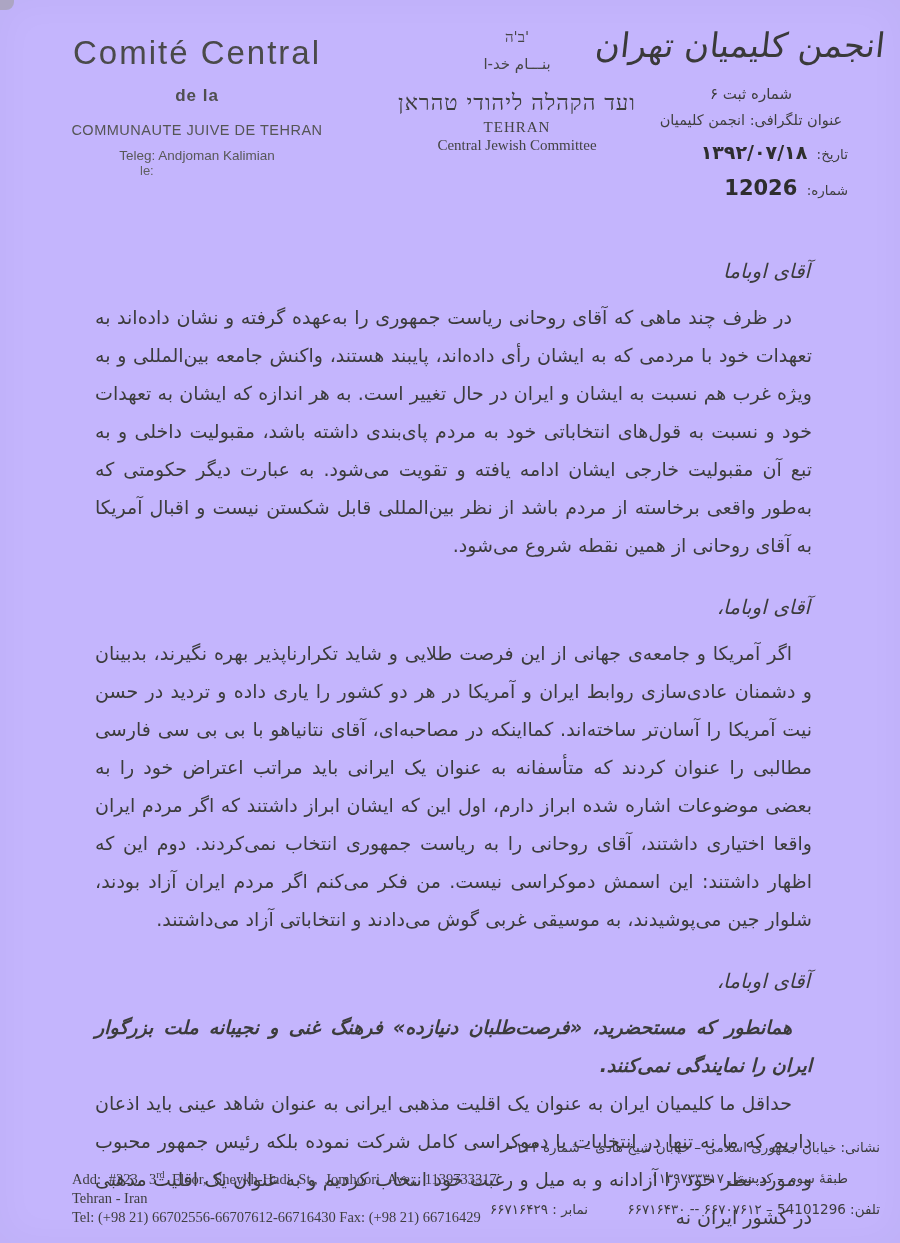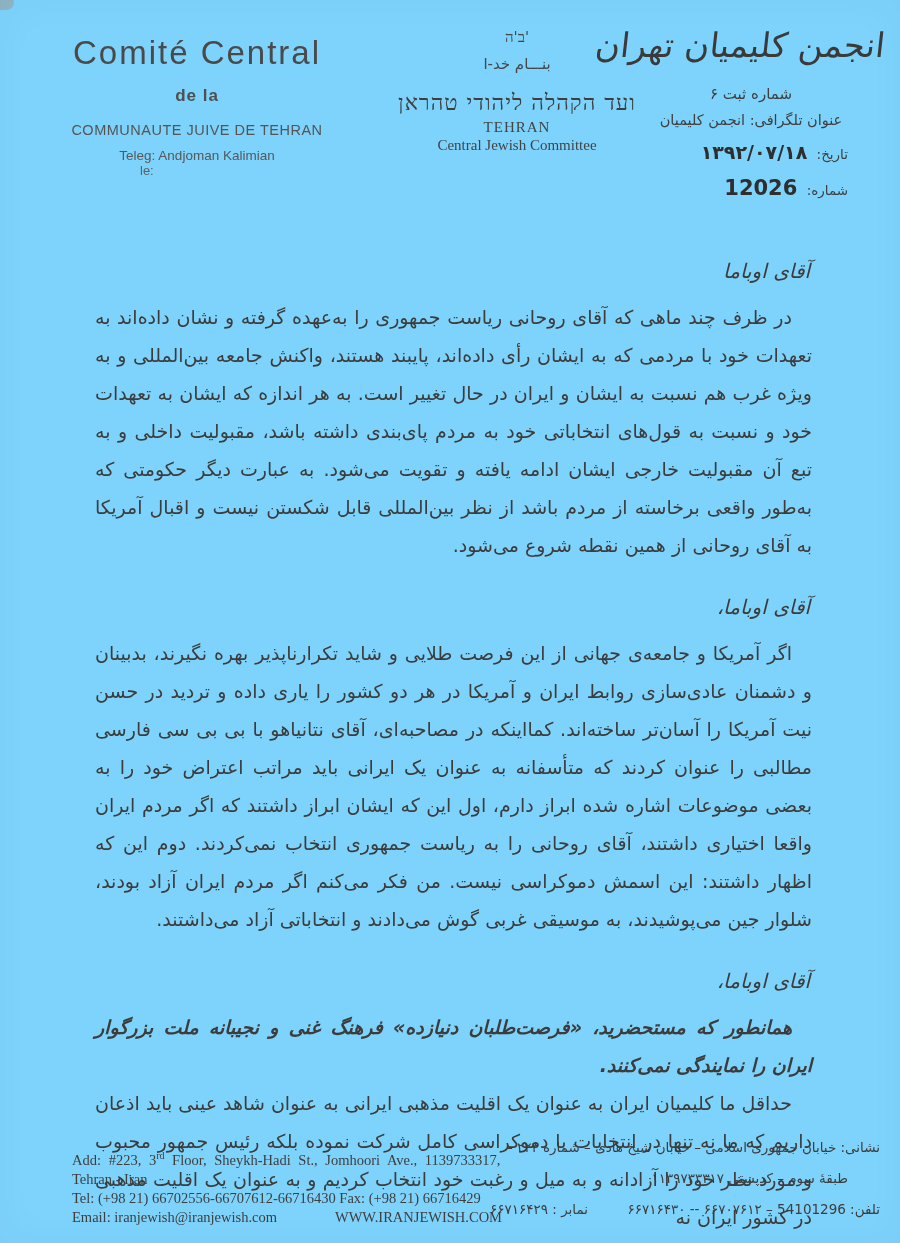--- a/index.html
+++ b/index.html
@@ -1,21 +1,21 @@
 <!DOCTYPE html>
 <html lang="fa"><head>
 <meta charset="utf-8">
 <style>
   * { margin:0; padding:0; box-sizing:border-box; }
   html,body { background:#e8e8e6; }
   .page {
     position:relative;
     width:900px; height:1243px;
     margin:0 auto;
-    background:#7dd3fc;
+    background:#c4b5fd;
     color:#3d3d3d;
     font-family:"DejaVu Sans", sans-serif;
     overflow:hidden;
     box-shadow:inset 0 0 40px rgba(0,0,0,0.03);
   }
   .page::before{
     content:""; position:absolute; top:0; left:0; width:14px; height:10px;
     background:#9a9a98; opacity:.55; border-bottom-right-radius:8px;
   }
 
@@ -113,24 +113,20 @@
     <div class="para">اگر آمریکا و جامعه‌ی جهانی از این فرصت طلایی و شاید تکرارناپذیر بهره نگیرند، بدبینان و دشمنان عادی‌سازی روابط ایران و آمریکا در هر دو کشور را یاری داده و تردید در حسن نیت آمریکا را آسان‌تر ساخته‌اند. کمااینکه در مصاحبه‌ای، آقای نتانیاهو با بی بی سی فارسی مطالبی را عنوان کردند که متأسفانه به عنوان یک ایرانی باید مراتب اعتراض خود را به بعضی موضوعات اشاره شده ابراز دارم، اول این که ایشان ابراز داشتند که اگر مردم ایران واقعا اختیاری داشتند، آقای روحانی را به ریاست جمهوری انتخاب نمی‌کردند. دوم این که اظهار داشتند: این اسمش دموکراسی نیست. من فکر می‌کنم اگر مردم ایران آزاد بودند، شلوار جین می‌پوشیدند، به موسیقی غربی گوش می‌دادند و انتخاباتی آزاد می‌داشتند.</div>
     <div class="salutation">آقای اوباما،</div>
     <div class="para emphasis">همانطور که مستحضرید، «فرصت‌طلبان دنیازده» فرهنگ غنی و نجیبانه ملت بزرگوار ایران را نمایندگی نمی‌کنند.</div>
     <div class="para">حداقل ما کلیمیان ایران به عنوان یک اقلیت مذهبی ایرانی به عنوان شاهد عینی باید اذعان داریم که ما نه تنها در انتخابات با دموکراسی کامل شرکت نموده بلکه رئیس جمهور محبوب و مورد نظر خود را آزادانه و به میل و رغبت خود انتخاب کردیم و به عنوان یک اقلیت مذهبی در کشور ایران نه</div>
   </div>
 
   <div class="footer-en">
     <div class="l1"><span>Add: #223, 3</span><sup>rd</sup><span> Floor, Sheykh-Hadi St., Jomhoori Ave., 1139733317,</span></div>
     <div>Tehran - Iran</div>
     <div>Tel: (+98 21) 66702556-66707612-66716430  Fax: (+98  21) 66716429</div>
-    <div class="l4">
-      <span>Email: iranjewish@iranjewish.com</span>
-      <span>WWW.IRANJEWISH.COM</span>
-    </div>
   </div>
 
   <div class="footer-fa">
     <div>نشانی: خیابان جمهوری اسلامی – خیابان شیخ هادی – شماره ۲۲۳ –</div>
     <div class="l2">طبقهٔ سوم – کدپستی ۱۱۳۹۷۳۳۳۱۷</div>
     <div class="l3">
       <span>تلفن: 54101296 – ۶۶۷۰۷۶۱۲ -- ۶۶۷۱۶۴۳۰</span>
       <span>نمابر : ۶۶۷۱۶۴۲۹</span>
     </div>
   </div>

